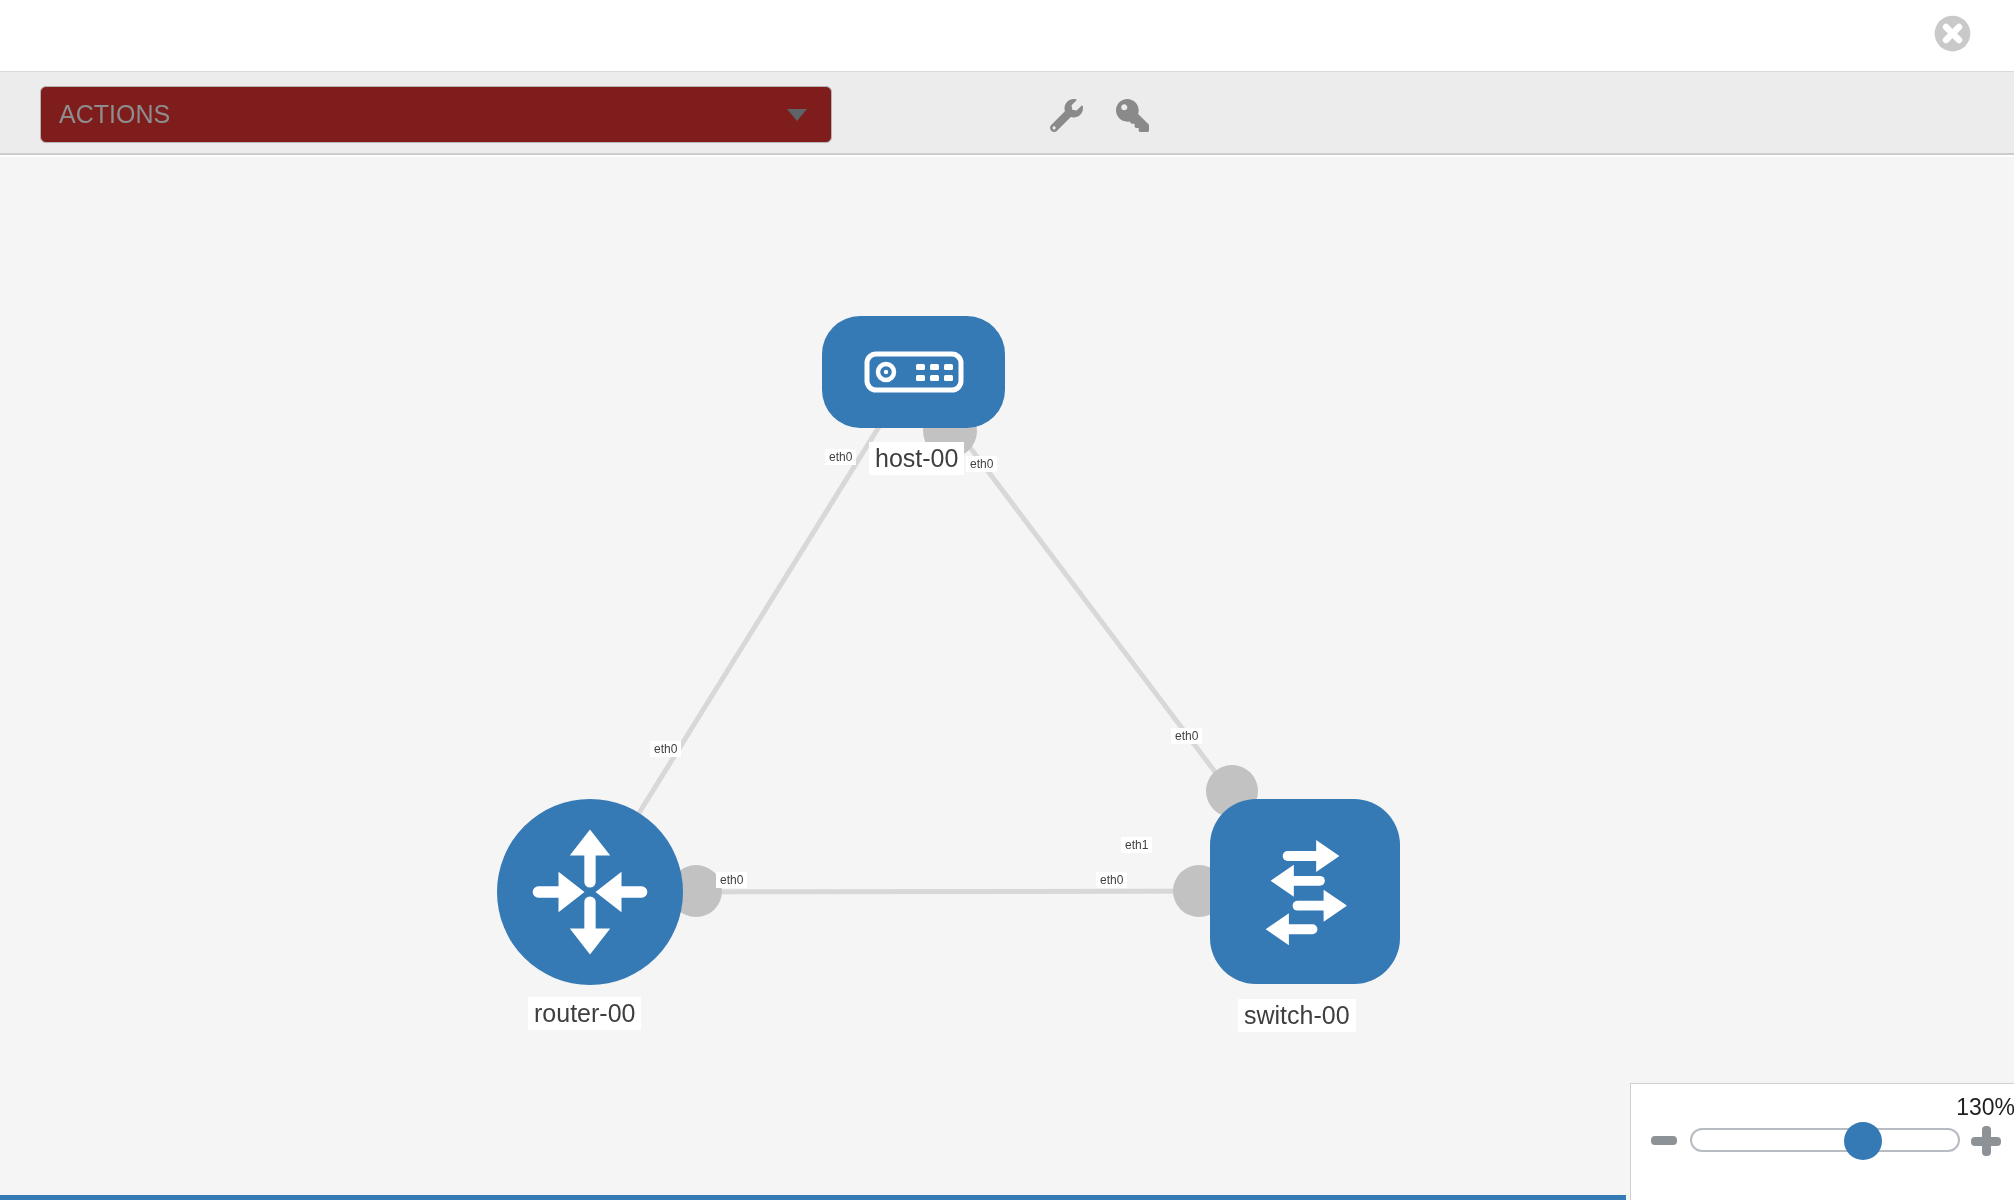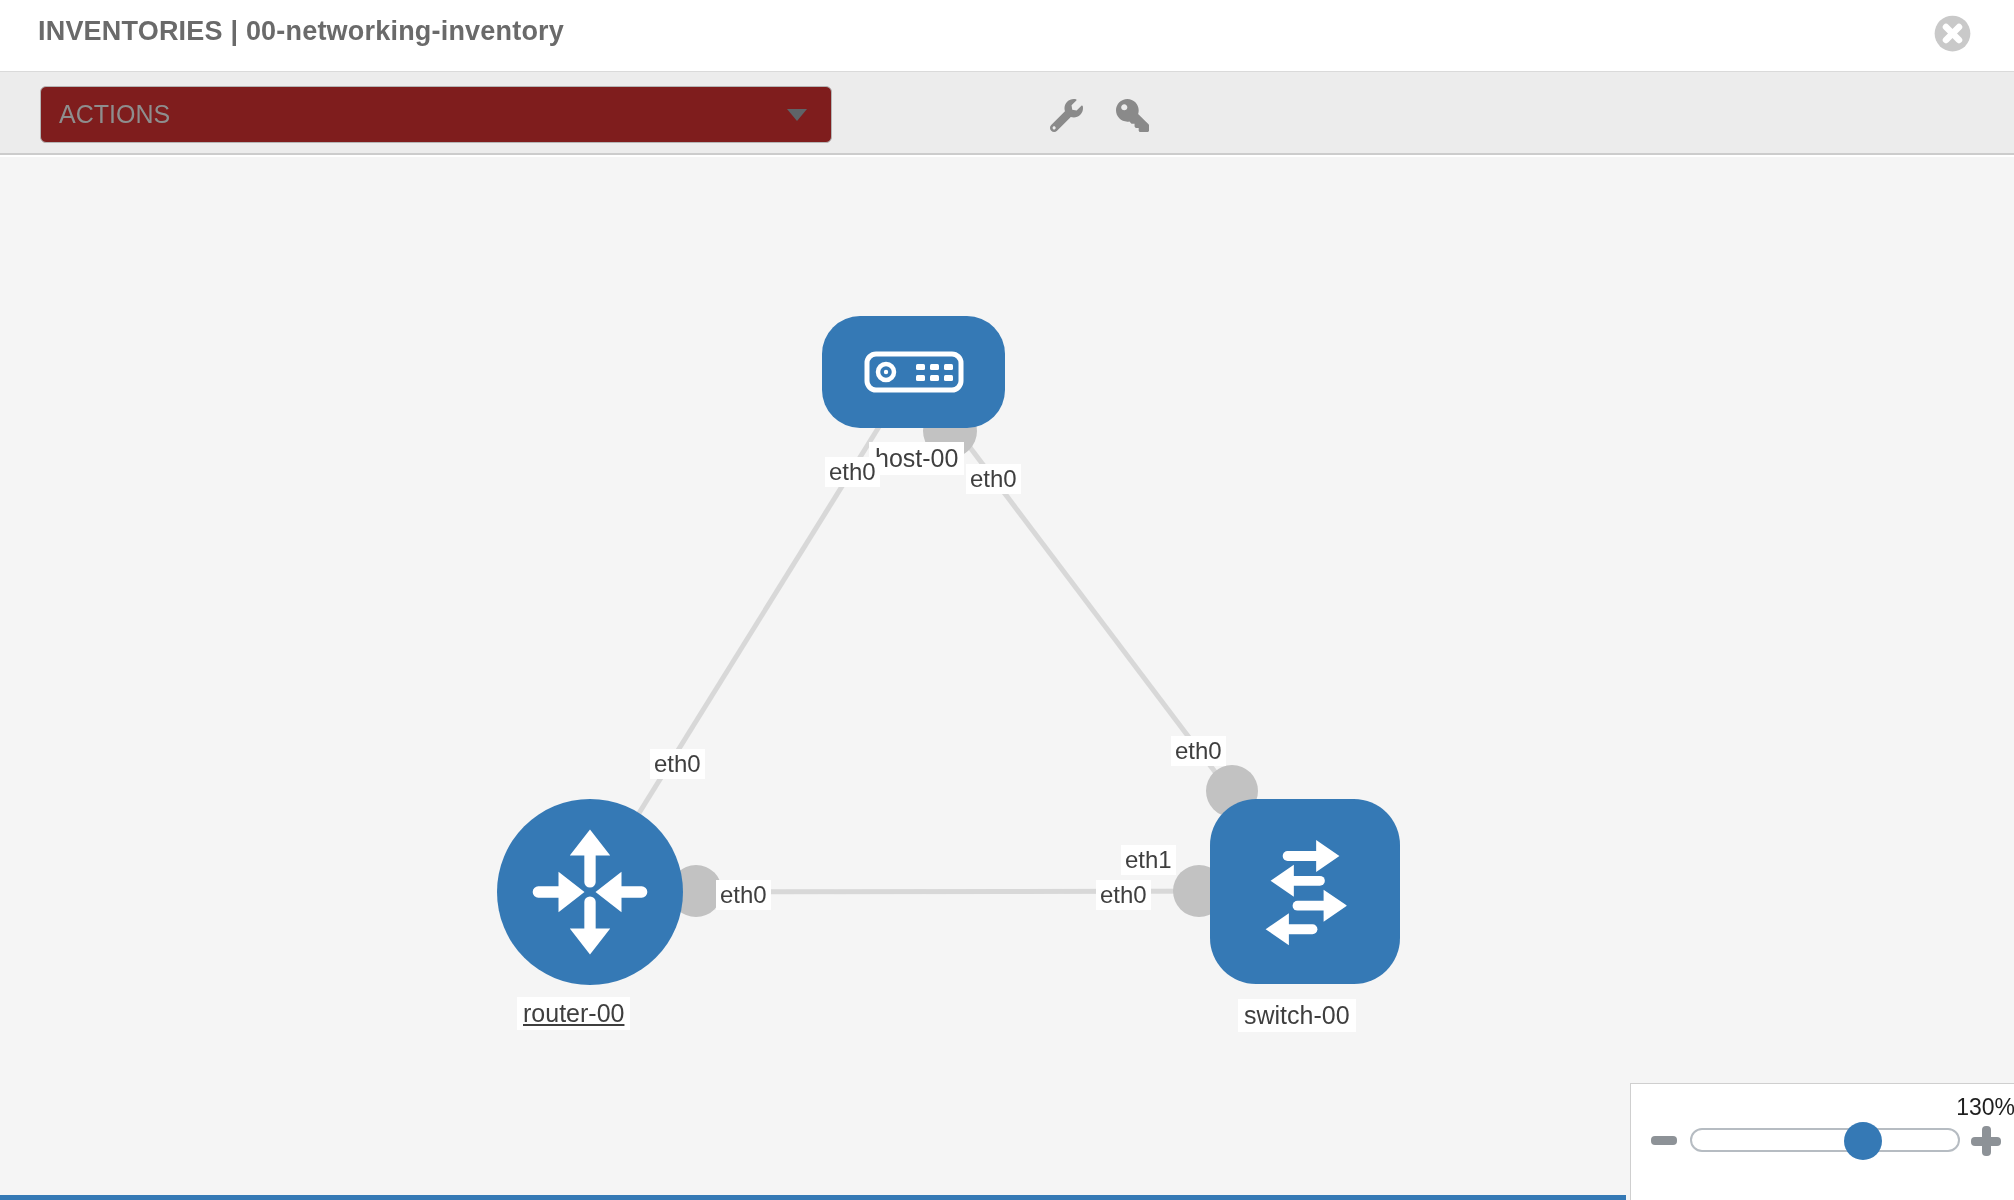--- a/index.html
+++ b/index.html
@@ -33,24 +33,24 @@
   
   .canvas{position:absolute;top:157px;left:0;width:2014px;height:1043px;background:#f5f5f5;}
   .links-layer{position:absolute;left:0;top:0;z-index:1;}
   .node{position:absolute;z-index:2;background:#3579b5;display:flex;align-items:center;
        justify-content:center;cursor:pointer;}
   .node-host{left:822px;top:159px;width:183px;height:112px;border-radius:38px;}
   .node-router{left:497px;top:642px;width:186px;height:186px;border-radius:50%;}
   .node-switch{left:1210px;top:642px;width:190px;height:185px;border-radius:46px;}
 
   .lbl{position:absolute;z-index:3;background:#fff;color:#3f3f3f;white-space:nowrap;}
-  .lbl-if{font-size:24px;padding:1px 4px;margin-top:8px;}
+  .lbl-if{font-size:12px;padding:1px 4px;}
   .lbl-node{font-size:25px;padding:2px 6px;}
   .lbl-host{left:869px;top:285px;}
-  .lbl-router{left:517px;top:840px;text-decoration:underline;}
+  .lbl-router{left:528px;top:840px;}
   .lbl-switch{left:1238px;top:842px;}
   .lbl-host-left{left:825px;top:292px;}
   .lbl-host-right{left:966px;top:299px;}
   .lbl-diag-left{left:650px;top:584px;}
   .lbl-diag-right{left:1171px;top:571px;}
   .lbl-horiz-left{left:716px;top:715px;}
   .lbl-horiz-back{left:1096px;top:715px;}
   .lbl-horiz-front{left:1121px;top:680px;z-index:4;}
 
   
@@ -70,21 +70,20 @@
   .plus-v{position:absolute;left:11px;top:0;width:9px;height:30px;background:#8d9297;border-radius:4px;}
 
   .bottom-strip{position:absolute;left:0;bottom:0;width:1626px;height:5px;background:#3579b5;z-index:6;}
 </style>
 </head>
 <body>
 
 <div class="app">
 
   <div class="hdr">
-    <h1 class="hdr-title">INVENTORIES | 00-networking-inventory</h1>
     <button class="close-btn">
       <svg width="39" height="39" viewBox="0 0 48 48">
         <circle cx="24" cy="24" r="22" fill="#c9c9c9"></circle>
         <line x1="16" y1="16" x2="32" y2="32" stroke="#fff" stroke-width="8" stroke-linecap="round"></line>
         <line x1="32" y1="16" x2="16" y2="32" stroke="#fff" stroke-width="8" stroke-linecap="round"></line>
       </svg>
     </button>
   </div>
 
   <div class="toolbar">

